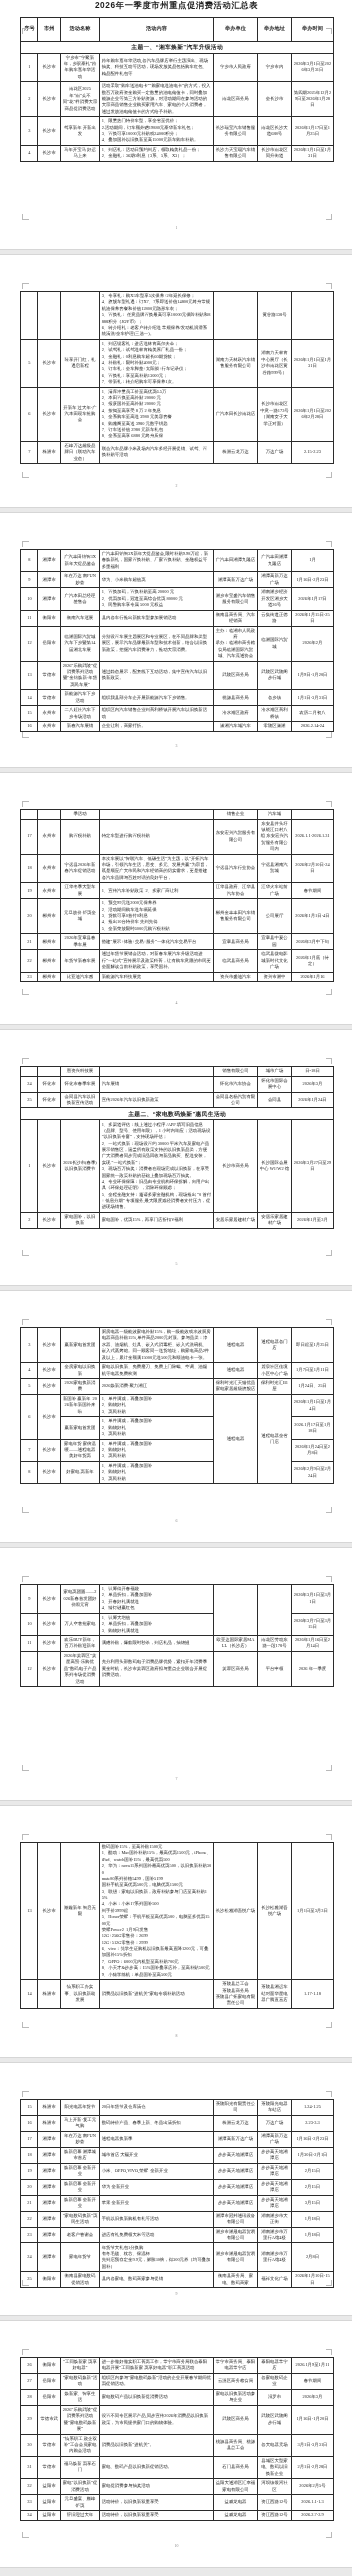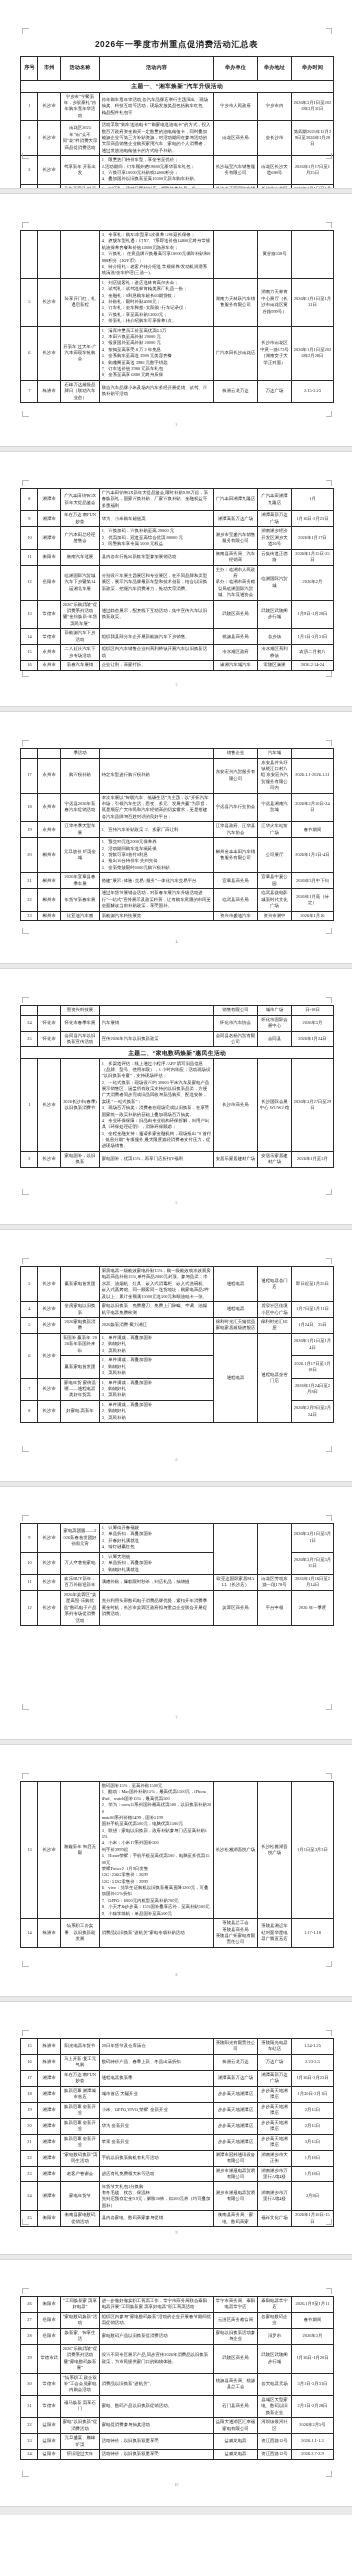--- a/index.html
+++ b/index.html
@@ -30,21 +30,21 @@
 </head>
 <body>
 
 <div id="doc">
   <div id="nav-widget" title="">
     <span class="btn-box">
         <span class="glyph"></span>
       </span>
     <span class="chev">⌄</span>
   </div>
-<div class="page" style="height: 188px; padding-top: 39px;">
+<div class="page" style="height: 249px; ">
       <div class="cmark tl"></div>
       <div class="cmark tr"></div>
       <div class="cmark bl"></div>
       <div class="cmark br"></div>
       <div class="doc-title">2026年一季度市州重点促消费活动汇总表</div>
       <table class="sheet">
         <colgroup>
           <col style="width: 17px;">
           <col style="width: 22.6px;">
           <col style="width: 39px;">

